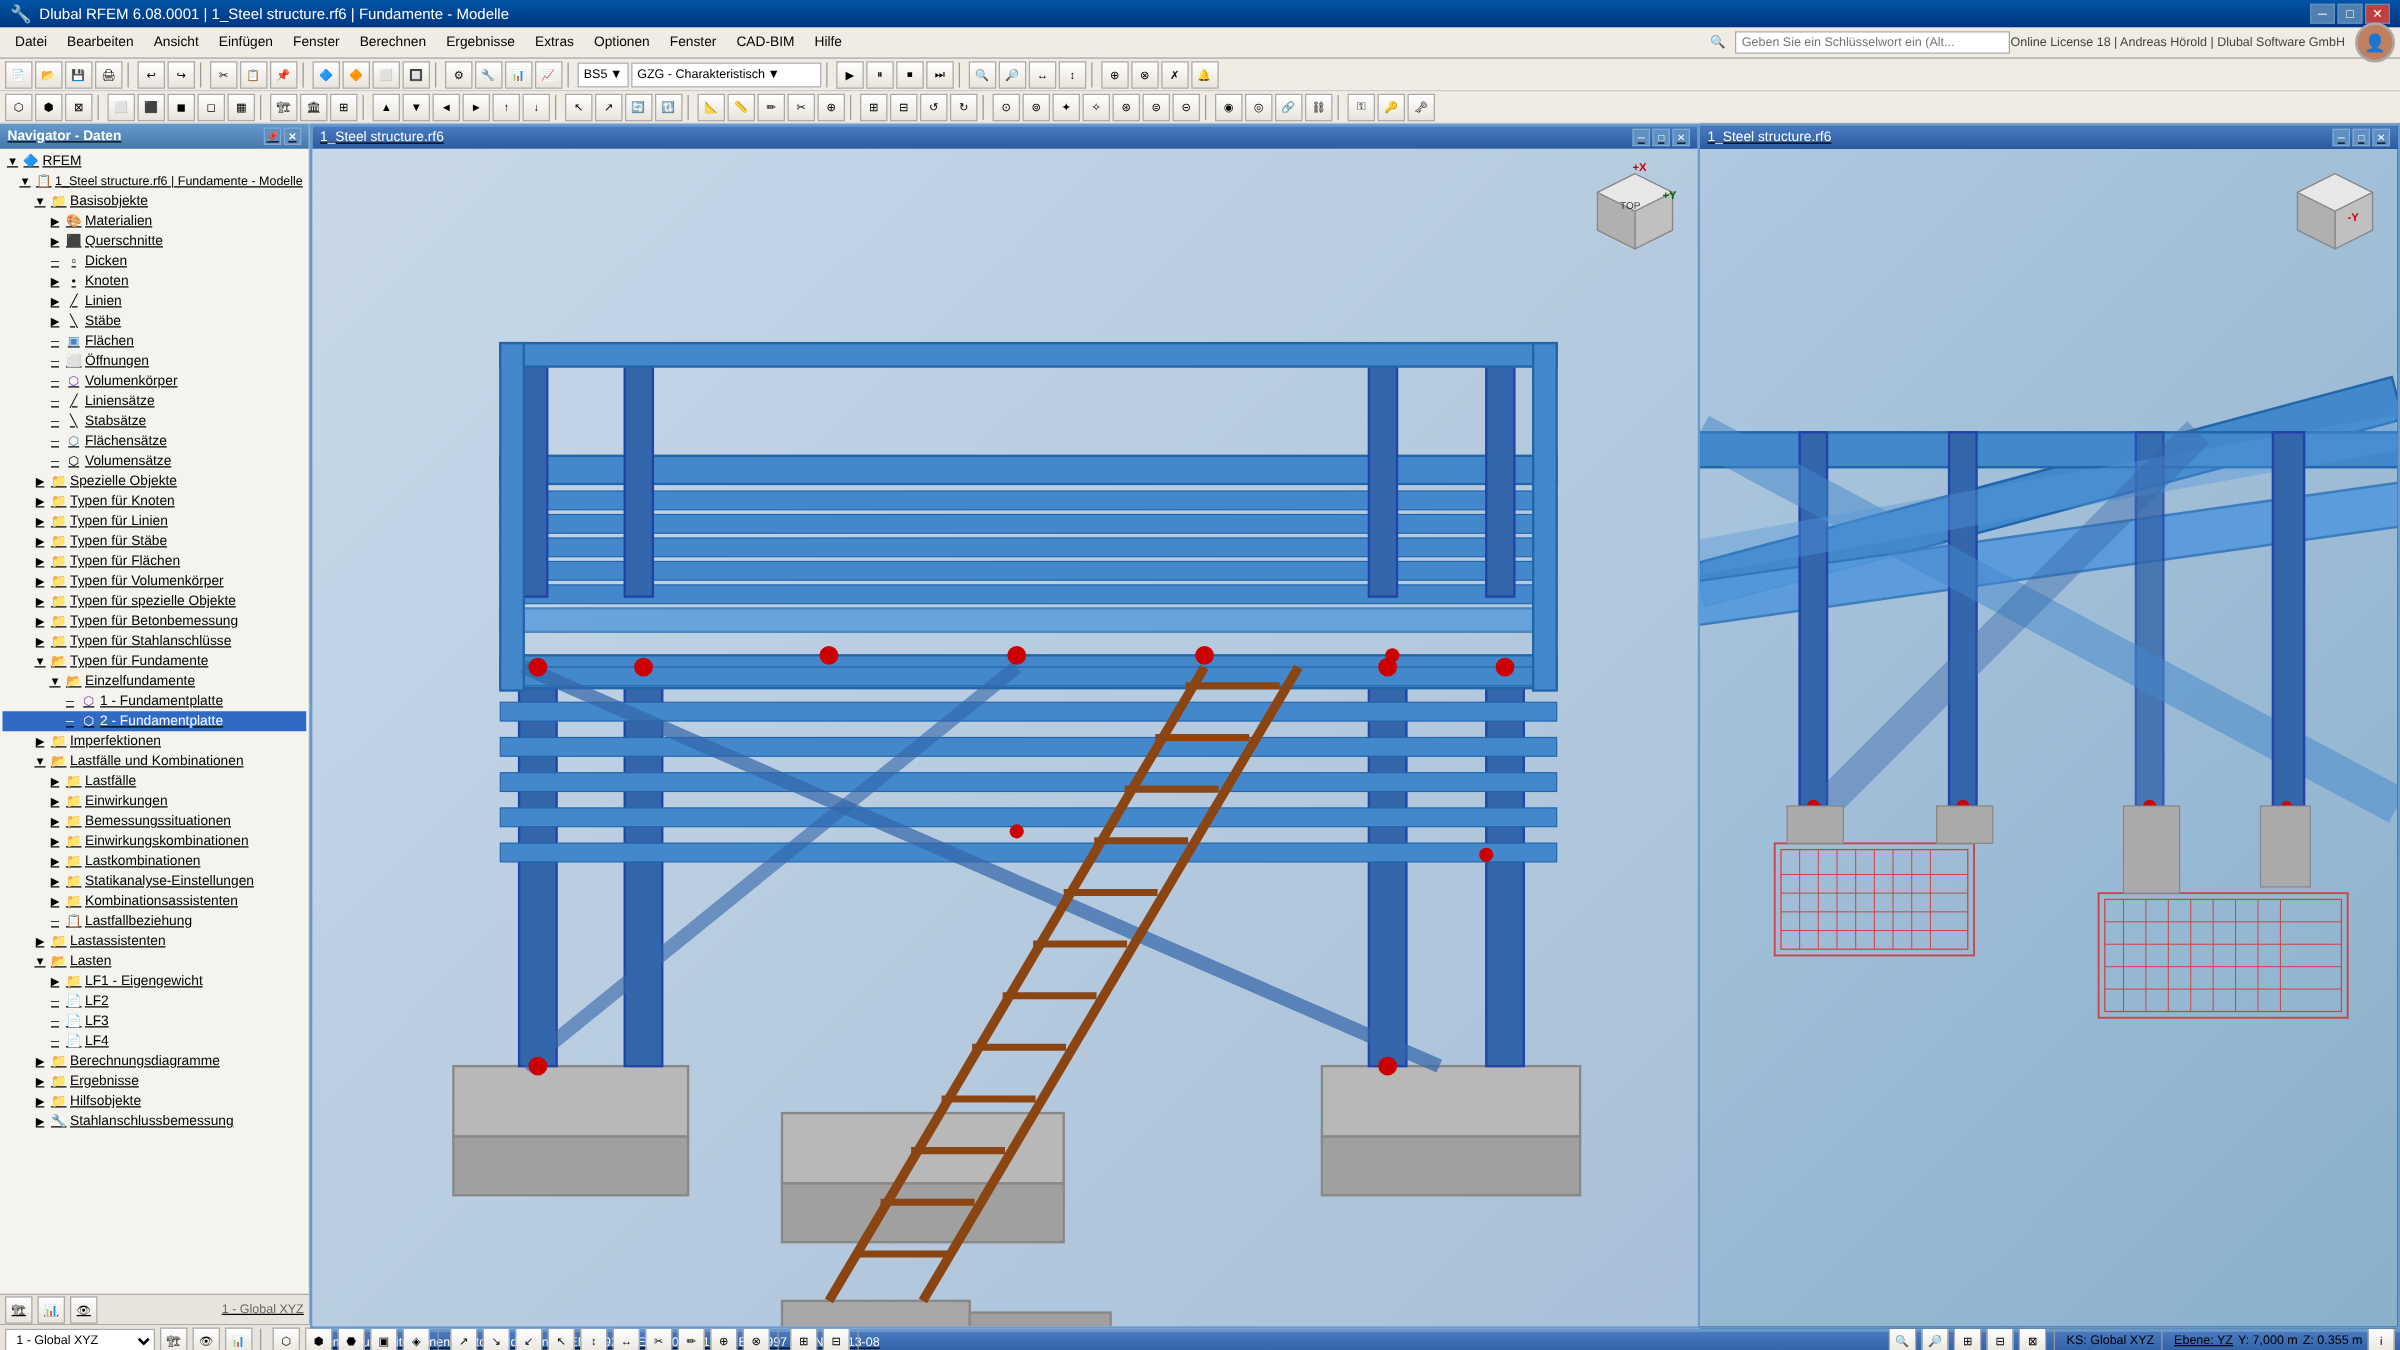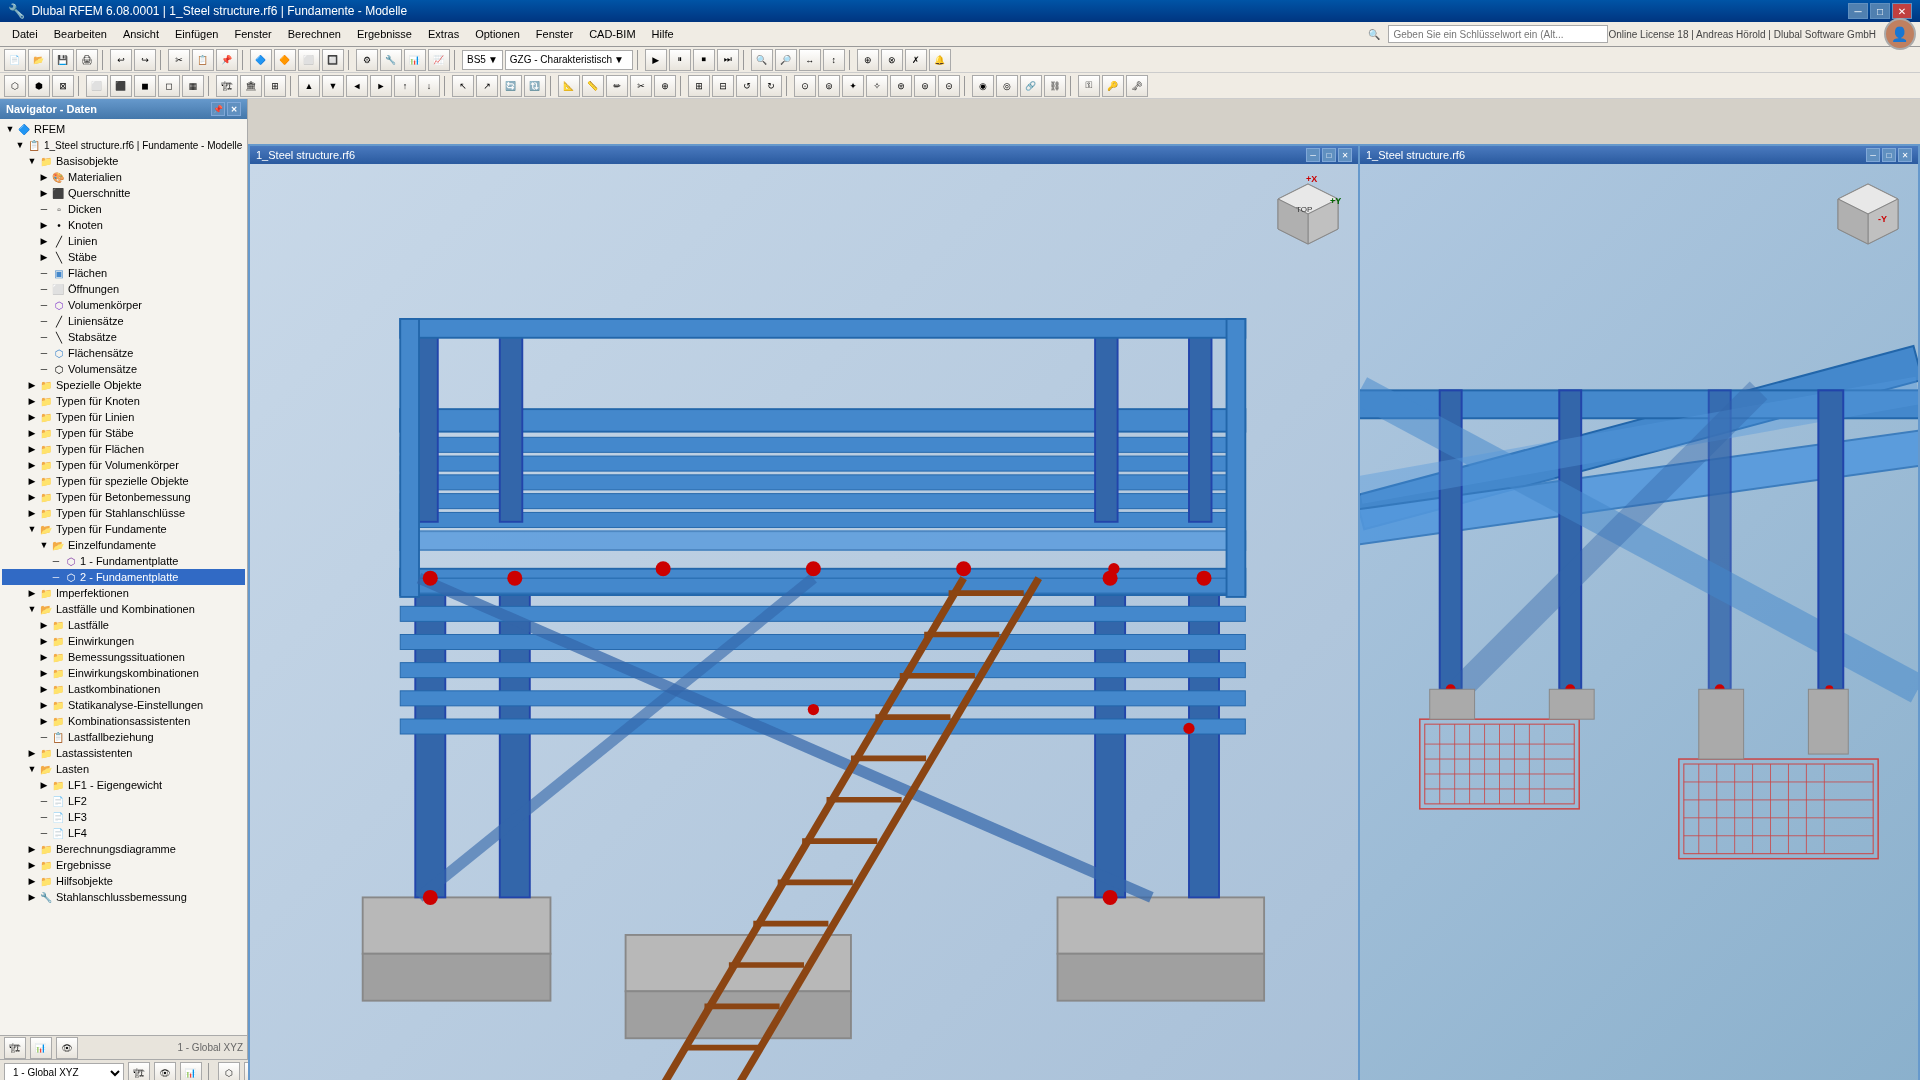--- a/index.html
+++ b/index.html
@@ -15,21 +15,21 @@
     #menu-bar { height: 20px; background: #f0ece4; display: flex; align-items: center; padding: 12px 4px; border-bottom: 1px solid #999; }
     .menu-item { padding: 2px 8px; cursor: pointer; font-size: 11px; }
 
     
     .toolbar-row { height: 26px; background: #f0ece4; display: flex; align-items: center; padding: 2px 4px; border-bottom: 1px solid #ccc; gap: 2px; flex-wrap: nowrap; }
     .tb-btn { width: 22px; height: 22px; background: linear-gradient(to bottom, #fff, #e8e4dc); border: 1px solid #aaa; display: flex; align-items: center; justify-content: center; cursor: pointer; font-size: 9px; flex-shrink: 0; }
     .tb-separator { width: 4px; height: 20px; border-left: 1px solid #999; margin: 0 2px; flex-shrink: 0; }
     .tb-dropdown { height: 20px; border: 1px solid #aaa; background: #fff; padding: 0 4px; font-size: 10px; display: flex; align-items: center; gap: 2px; cursor: pointer; }
 
     
-    #main-layout { display: flex; height: calc(1080px - 22px - 20px - 52px - 26px); }
+    #main-layout { display: flex; height: calc(1080px - 22px - 20px - 52px - 26px); text-decoration: underline; }
 
     
     #navigator { width: 248px; background: #f5f3ee; border-right: 1px solid #aaa; display: flex; flex-direction: column; flex-shrink: 0; }
     #nav-header { background: linear-gradient(to bottom, #6699cc, #4477aa); color: #fff; padding: 3px 6px; font-weight: bold; font-size: 11px; display: flex; align-items: center; justify-content: space-between; }
     #nav-tree { flex: 1; overflow-y: auto; padding: 2px; }
     .tree-item { padding: 1px 2px; display: flex; align-items: center; gap: 2px; cursor: pointer; white-space: nowrap; font-size: 11px; }
     .tree-item.selected { background: #316ac5; color: #fff; }
     .tree-toggle { width: 12px; height: 12px; display: inline-flex; align-items: center; justify-content: center; font-size: 9px; flex-shrink: 0; }
     .tree-icon { width: 14px; height: 14px; display: inline-flex; align-items: center; justify-content: center; flex-shrink: 0; font-size: 10px; }
     .tree-label { font-size: 11px; }
@@ -127,21 +127,21 @@
   <div class="tb-separator"></div>
   <div class="tb-btn">⚙</div>
   <div class="tb-btn">🔧</div>
   <div class="tb-btn">📊</div>
   <div class="tb-btn">📈</div>
   <div class="tb-separator"></div>
 
   <div class="tb-dropdown">
     <span>BS5</span> ▼
   </div>
-  <div class="tb-dropdown" style="width:128px;text-align:right;">
+  <div class="tb-dropdown" style="width:152px;text-align:right;">
     <span>GZG - Charakteristisch</span> ▼
   </div>
   <div class="tb-separator"></div>
   <div class="tb-btn">▶</div>
   <div class="tb-btn">⏸</div>
   <div class="tb-btn">⏹</div>
   <div class="tb-btn">⏭</div>
   <div class="tb-separator"></div>
   <div class="tb-btn">🔍</div>
   <div class="tb-btn">🔎</div>
@@ -478,21 +478,21 @@
     </div>
     <div id="nav-bottom">
       <div class="tb-btn" title="Modell">🏗</div>
       <div class="tb-btn" title="Daten">📊</div>
       <div class="tb-btn" title="Anzeige">👁</div>
       <span style="flex:1;"></span>
       <span style="font-size:10px; color:#666;">1 - Global XYZ</span>
     </div>
   </div>
 
-  <div style="flex:1; display:flex; flex-direction:column;margin-top:45px;">
+  <div style="flex:1; display:flex; flex-direction:column;">
 
     <div id="viewports" style="flex:1; display:flex;">
 
       <div id="viewport-left" style="flex:1; position:relative; background:#c8d8e8; border:2px solid #6699cc; display:flex; flex-direction:column;">
         <div class="vp-titlebar">
           <span>1_Steel structure.rf6</span>
           <div class="vp-controls">
             <div class="vp-btn">─</div>
             <div class="vp-btn">□</div>
             <div class="vp-btn">✕</div>

